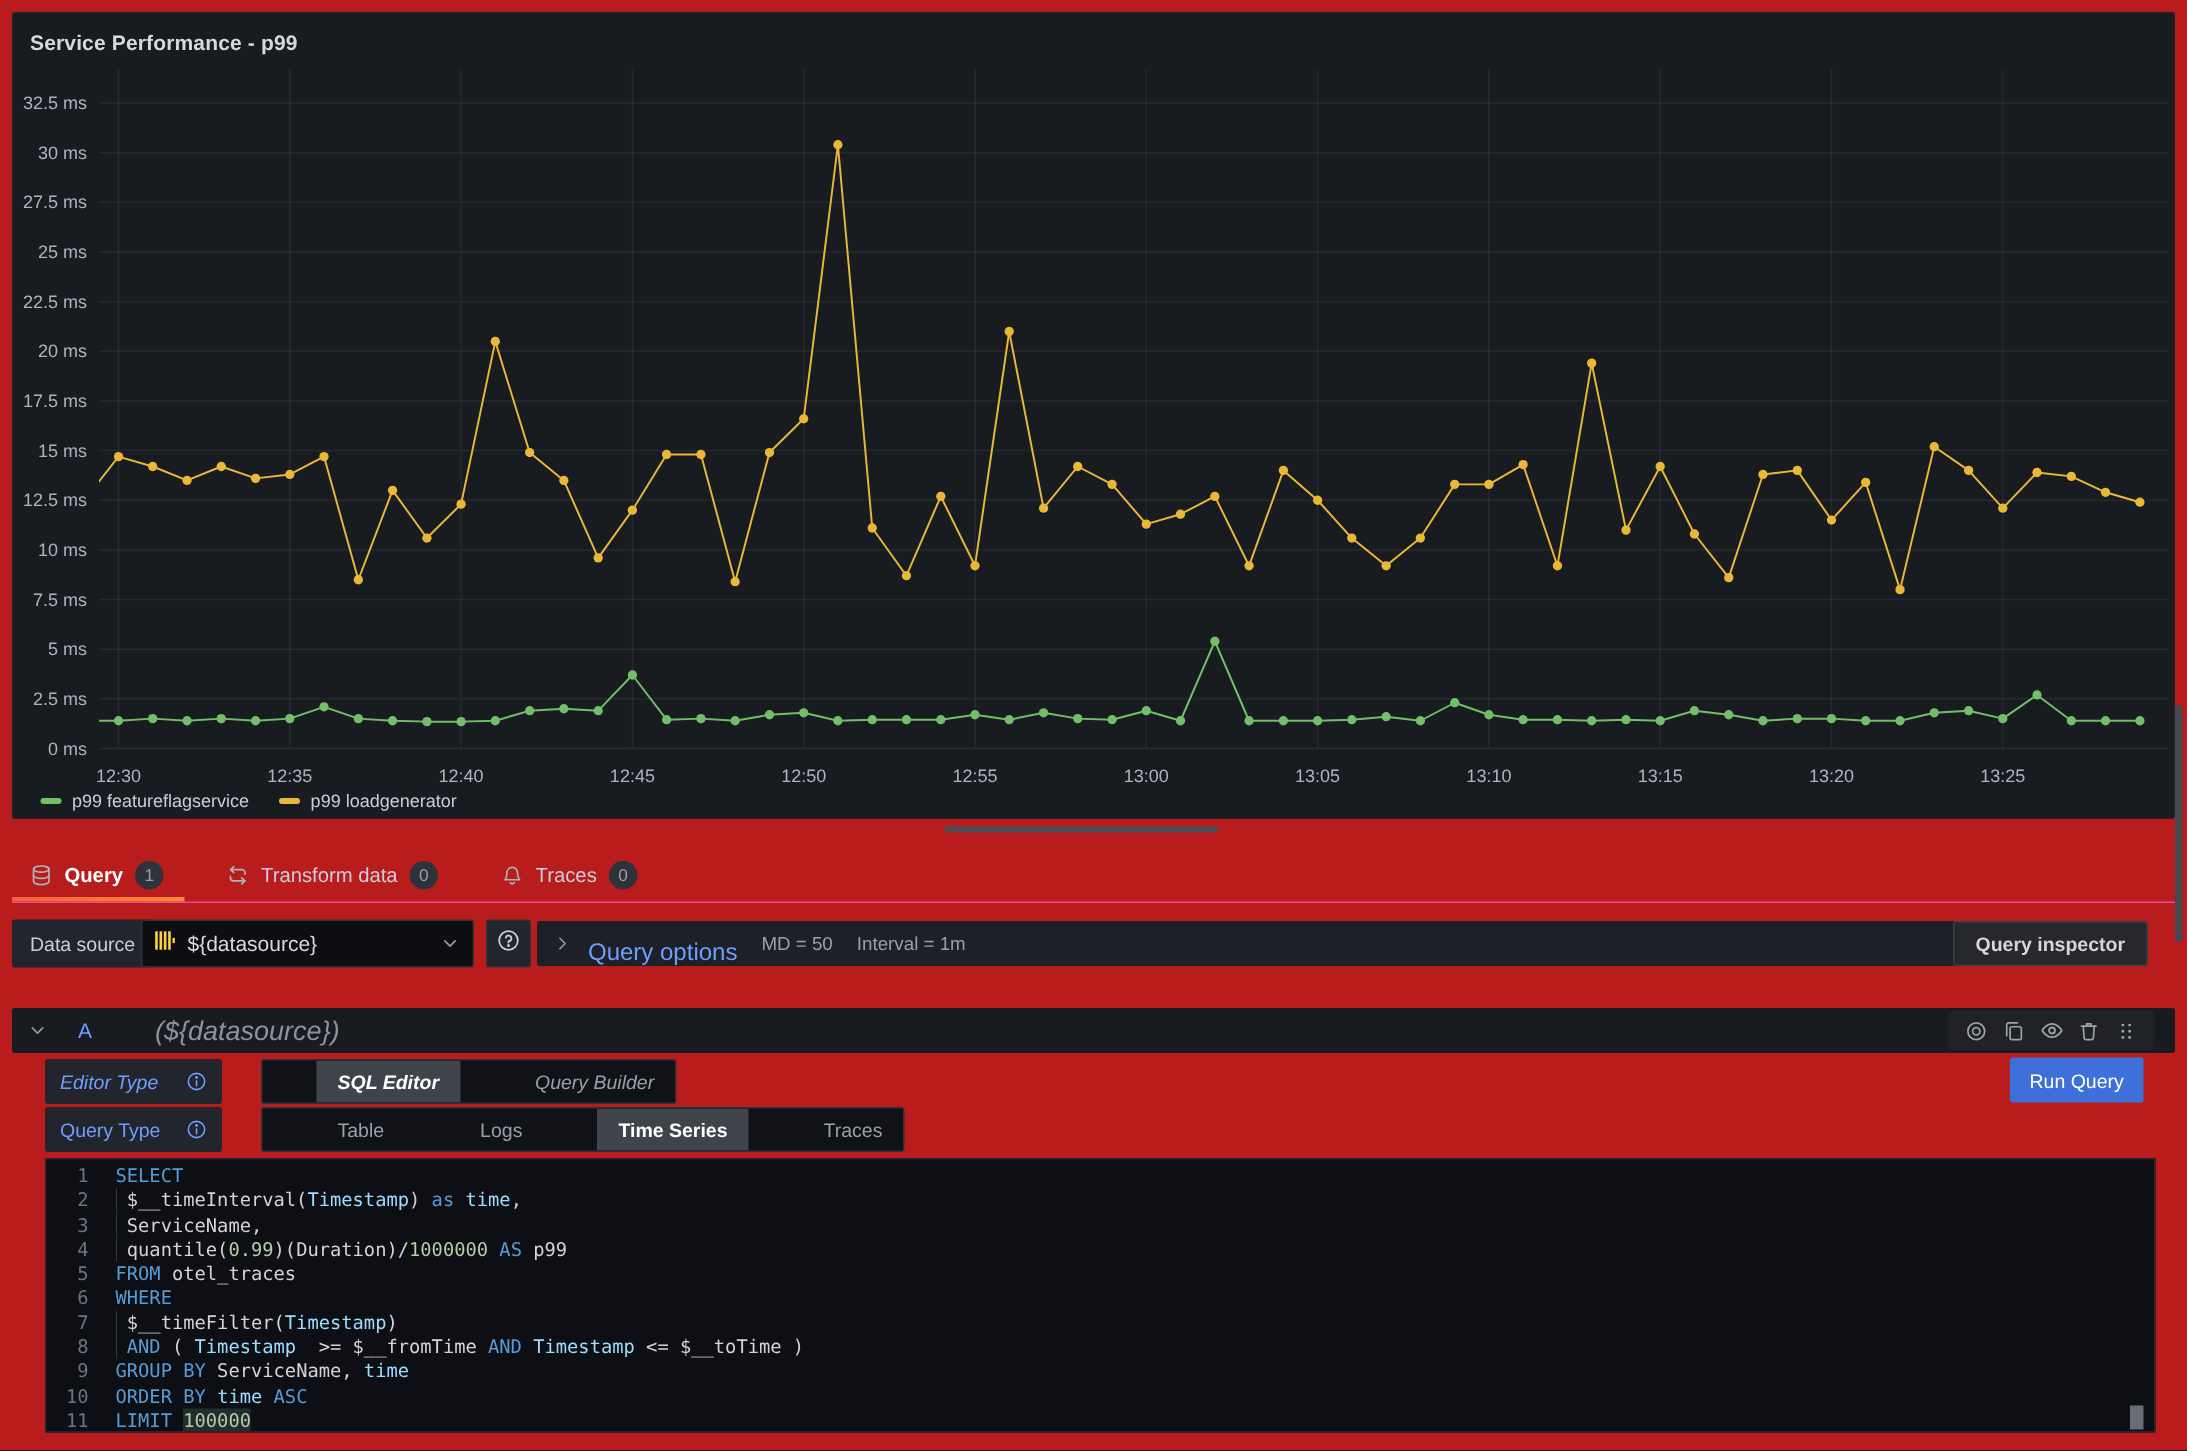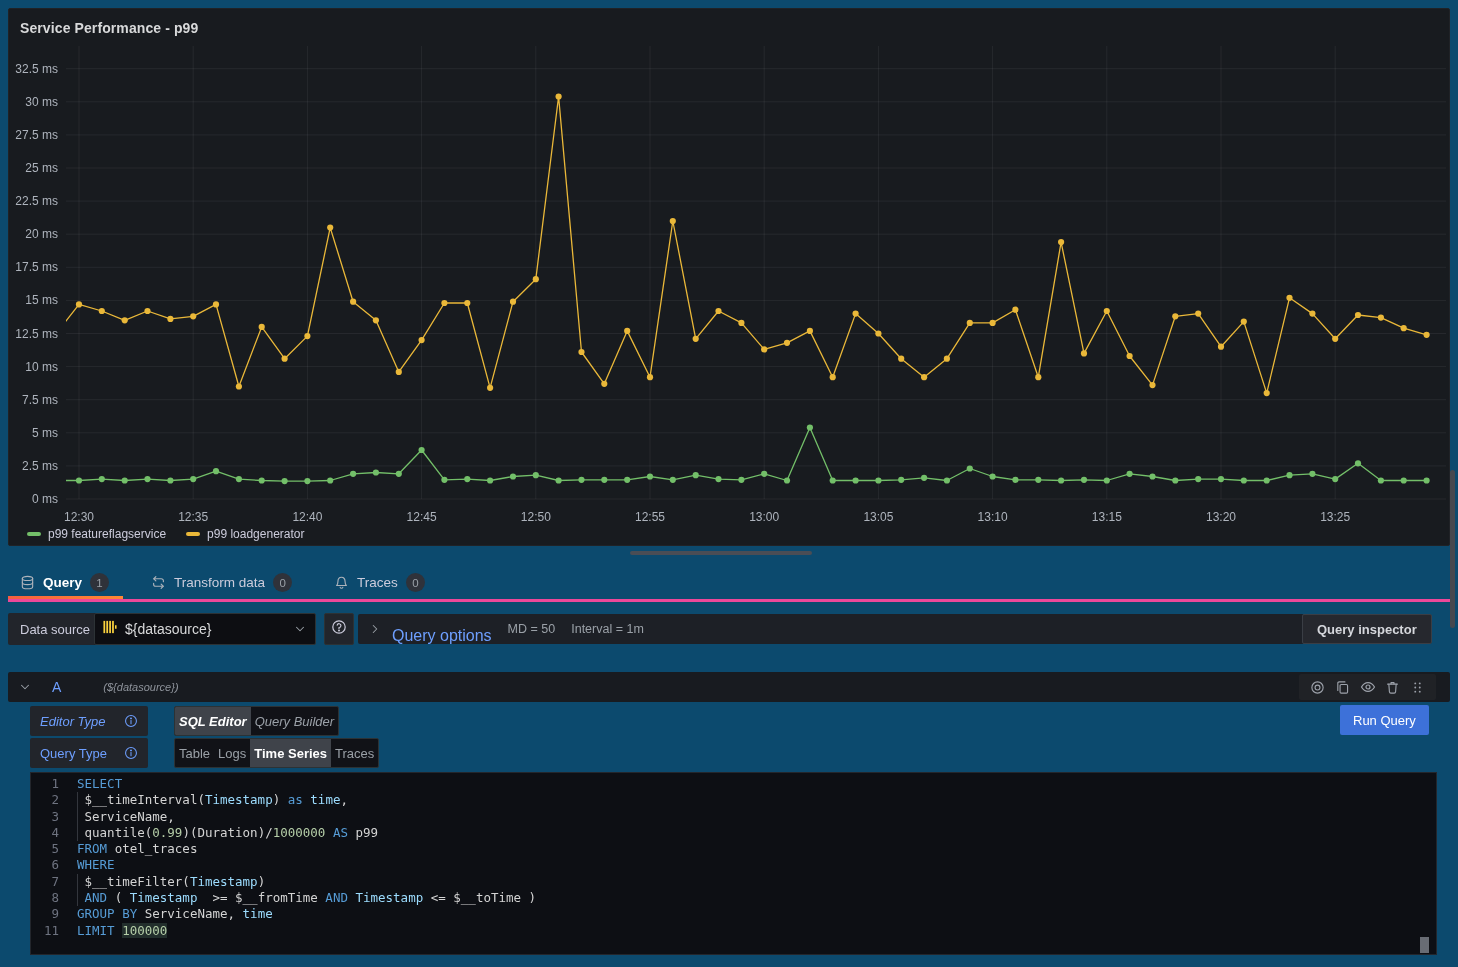--- a/index.html
+++ b/index.html
@@ -1,39 +1,39 @@
 <!DOCTYPE html>
 <html><head>
 <meta charset="utf-8">
 <style>
   * { margin:0; padding:0; box-sizing:border-box; }
   html,body { background:#0b0c0e; }
   body { font-family:"Liberation Sans", sans-serif; color:#ccccdc; }
-  .page { position:relative; width:1458px; height:967px; background:#0c4a6e; overflow:hidden; }
+  .page { position:relative; width:1458px; height:967px; background:#b91c1c; overflow:hidden; }
 
   
   .panel { position:absolute; left:8px; top:8px; width:1442px; height:538px;
            background:#181b1f; border:1px solid #202226; border-radius:2px; }
   .panel-title { position:absolute; left:11px; top:11px; font-size:14px; font-weight:700;
                  color:#d8d9da; letter-spacing:.1px; }
   #chart-svg { position:absolute; left:0; top:0; }
   .axis-label { font:12px "Liberation Sans", sans-serif; fill:#aeb4bd; }
   .legend { position:absolute; left:18px; top:518px; display:flex; gap:20px; align-items:center; }
   .legend-item { display:flex; align-items:center; gap:7px; font-size:12px; color:#ccccdc; cursor:pointer; }
   .legend-swatch { width:14px; height:4px; border-radius:2px; }
 
   
   .h-scrollbar { position:absolute; left:630px; top:551px; width:182px; height:4px;
                  background:#4a4d55; border-radius:2px; }
   .v-scrollbar { position:absolute; left:1450px; top:470px; width:5px; height:158px;
                  background:#45484f; border-radius:3px; }
 
   
   .tabs { position:absolute; left:8px; top:566px; width:1442px; height:36px;
-          display:flex; align-items:stretch; border-bottom:3px solid #ec4899; }
+          display:flex; align-items:stretch; border-bottom:1px solid #ec4899; }
   .tab { position:relative; display:flex; align-items:center; gap:8px; padding:0 14px 0 12px;
          margin-right:16px; cursor:pointer; color:#ccccdc; }
   .tab .t-icon { display:flex; color:#adb3bb; }
   .tab-label { font-size:13.5px; }
   .tab.active .tab-label { color:#ffffff; font-weight:700; }
   .tab.active::after { content:""; position:absolute; left:0; right:0; bottom:0; height:3px;
                        background:linear-gradient(90deg,#f55f3e,#ff8833); }
   .badge { min-width:19px; height:19px; padding:0 5px; border-radius:10px; background:#2f323a;
            color:#9aa0a7; font-size:11.5px; display:flex; align-items:center; justify-content:center; }
 
@@ -55,36 +55,36 @@
   .opts-meta { color:#9aa0a7; font-size:12.5px; margin-left:6px; }
   .q-inspector { position:absolute; left:1294px; top:1px; height:30px; padding:0 14px;
                  background:#26282e; border:1px solid #3a3e45; border-radius:2px; color:#d5d7dc;
                  font-size:13px; display:flex; align-items:center; cursor:pointer;font-weight:bold; }
   .chev { color:#9aa0a7; display:flex; }
 
   
   .q-header { position:absolute; left:8px; top:672px; width:1442px; height:30px; background:#181b20;
               border-radius:2px; display:flex; align-items:center; padding:0 10px; }
   .q-ref { color:#6e9fff; font-size:14px; font-weight:500; margin-left:20px; cursor:pointer; }
-  .q-ds-hint { color:#8e939b; font-size:11px; font-style:italic; margin-left:42px; }
+  .q-ds-hint { color:#8e939b; font-size:18px; font-style:italic; margin-left:42px; }
   .q-toolbar { position:absolute; right:14px; top:2px; height:26px; background:#202226;
                border-radius:2px; display:flex; align-items:center; padding:0 6px; }
   .q-toolbar .qicon { width:25px; height:26px; display:flex; align-items:center; justify-content:center;
                       color:#9da2ab; cursor:pointer; }
 
   .row-editor { position:absolute; left:30px; top:706px; height:30px;font-style:italic; }
   .row-querytype { position:absolute; left:30px; top:738px; height:30px; }
   .label-chip { background:#22252b; border-radius:2px; height:30px; width:118px; display:flex;
                 align-items:center; justify-content:space-between; padding:0 10px; }
   .label-chip span { color:#6e9fff; font-size:13px; font-weight:500; }
   .label-chip .i-ic { color:#6e9fff; display:flex; }
   .seg { position:absolute; top:0; height:30px; display:flex; border:1px solid #2c3235;
          border-radius:2px; overflow:hidden; background:#111217; }
-  .seg-opt { padding:0 4px; display:flex; align-items:center; font-size:13px; color:#9aa0a7;
-             cursor:pointer; white-space:nowrap; }
+  .seg-opt { padding:0 14px; display:flex; align-items:center; font-size:13px; color:#9aa0a7;
+             cursor:pointer; white-space:nowrap;margin-left:36px; }
   .seg-opt.active { background:#3f434a; color:#ffffff; font-weight:700; }
   .run-btn { position:absolute; left:1340px; top:705px; height:30px; padding:0 13px; background:#3d71d9;
              border:none; border-radius:2px; color:#fff; font-size:13px; font-weight:500;
              font-family:inherit; cursor:pointer; }
 
   
   .code-editor { position:absolute; left:30px; top:772px; width:1407px; height:183px;
                  background:#0d0f14; border:1px solid #23262c; font-family:"DejaVu Sans Mono", monospace;
                  font-size:12.5px; line-height:16.3px; padding-top:3px; cursor:text; }
   .code-line { display:flex; white-space:pre; }
@@ -472,16 +472,17 @@
     <div class="ruler-marker"></div>
   <div class="code-line"><span class="ln">1</span><span class="lc"><span class="tok-k">SELECT</span></span></div>
       <div class="code-line"><span class="ln">2</span><span class="lc guide"><span class="tok-p"> $__timeInterval(</span><span class="tok-i">Timestamp</span><span class="tok-p">) </span><span class="tok-k">as</span><span class="tok-p"> </span><span class="tok-i">time</span><span class="tok-p">,</span></span></div>
       <div class="code-line"><span class="ln">3</span><span class="lc guide"><span class="tok-p"> ServiceName,</span></span></div>
       <div class="code-line"><span class="ln">4</span><span class="lc guide"><span class="tok-p"> quantile(</span><span class="tok-n">0.99</span><span class="tok-p">)(Duration)/</span><span class="tok-n">1000000</span><span class="tok-p"> </span><span class="tok-k">AS</span><span class="tok-p"> p99</span></span></div>
       <div class="code-line"><span class="ln">5</span><span class="lc"><span class="tok-k">FROM</span><span class="tok-p"> otel_traces</span></span></div>
       <div class="code-line"><span class="ln">6</span><span class="lc"><span class="tok-k">WHERE</span></span></div>
       <div class="code-line"><span class="ln">7</span><span class="lc guide"><span class="tok-p"> $__timeFilter(</span><span class="tok-i">Timestamp</span><span class="tok-p">)</span></span></div>
       <div class="code-line"><span class="ln">8</span><span class="lc guide"><span class="tok-p"> </span><span class="tok-k">AND</span><span class="tok-p"> ( </span><span class="tok-i">Timestamp</span><span class="tok-p">  &gt;= $__fromTime </span><span class="tok-k">AND</span><span class="tok-p"> </span><span class="tok-i">Timestamp</span><span class="tok-p"> &lt;= $__toTime )</span></span></div>
       <div class="code-line"><span class="ln">9</span><span class="lc"><span class="tok-k">GROUP BY</span><span class="tok-p"> ServiceName, </span><span class="tok-i">time</span></span></div>
+      <div class="code-line"><span class="ln">10</span><span class="lc"><span class="tok-k">ORDER BY</span><span class="tok-p"> </span><span class="tok-i">time</span><span class="tok-p"> </span><span class="tok-k">ASC</span></span></div>
       <div class="code-line"><span class="ln">11</span><span class="lc"><span class="tok-k">LIMIT</span><span class="tok-p"> </span><span class="tok-s">100000</span></span></div>
     </div>
 
 </div>
 
 </body></html>

